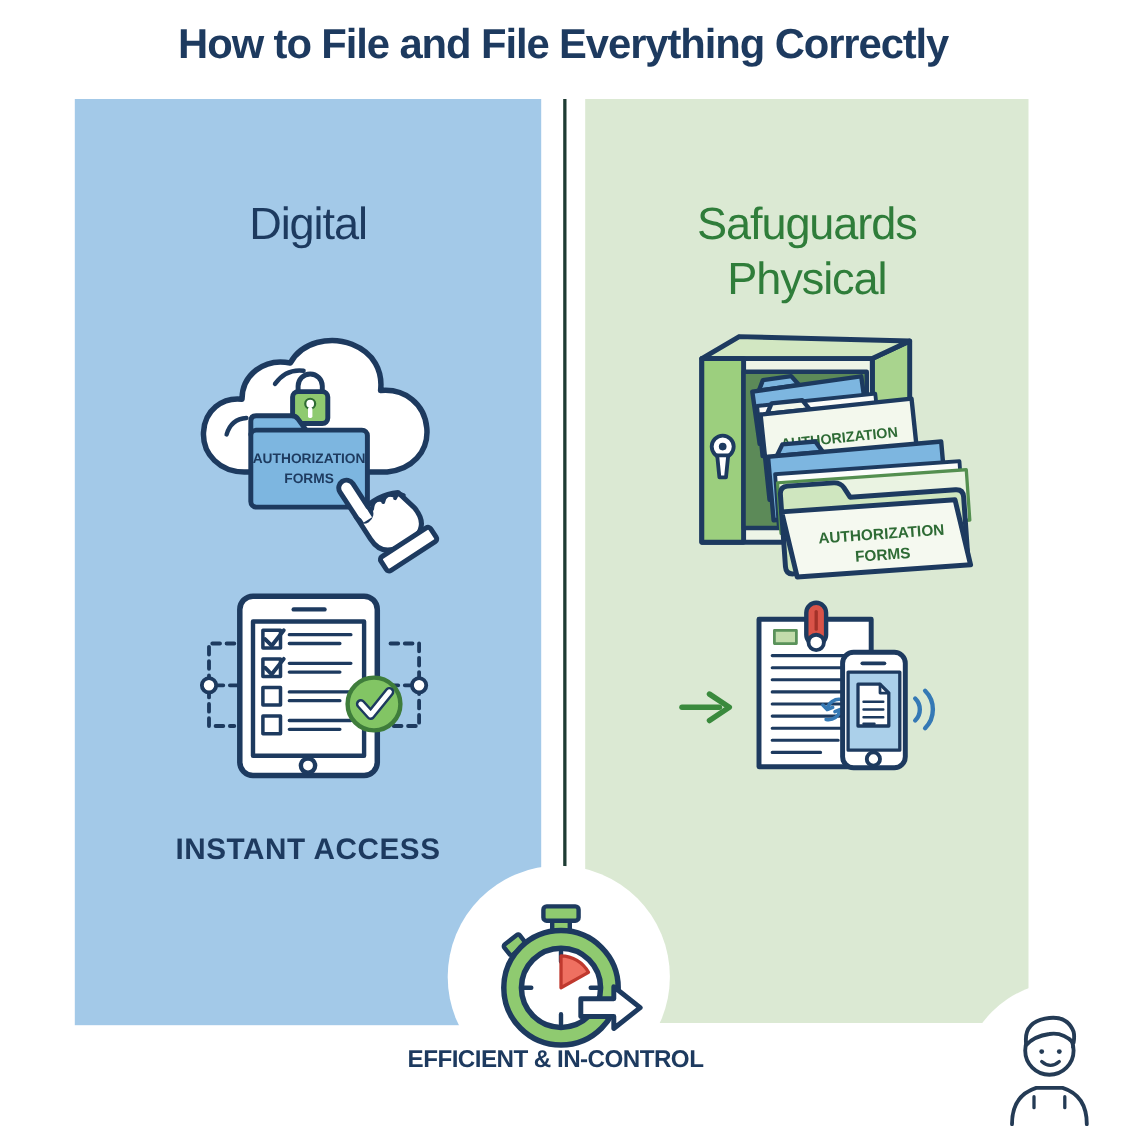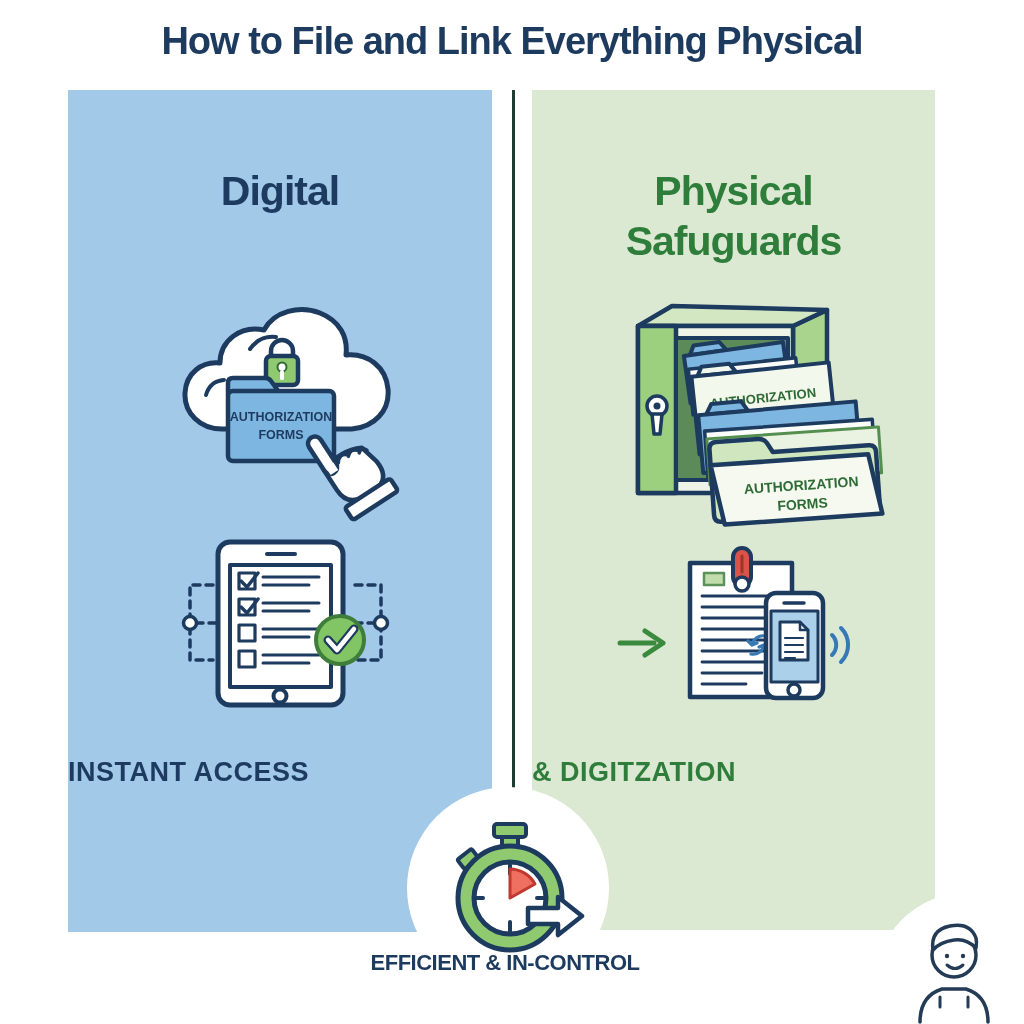--- a/index.html
+++ b/index.html
@@ -11,56 +11,56 @@
   #page-title{
     position:absolute;top:20px;left:0;width:1024px;text-align:center;
     font-size:38px;font-weight:800;letter-spacing:-1px;
     color:var(--title-navy,#1d3a5f);
   }
   .panel{position:absolute;top:90px}
   #panel-left{left:68px;width:424px;height:842px;background:var(--panel-blue,#a3c9e8)}
   #panel-right{left:532px;width:403px;height:840px;background:var(--panel-green,#dbe9d3)}
   #divider{position:absolute;left:512px;top:90px;width:3px;height:698px;background:var(--divider,#1e3c34)}
   .heading{
-    position:absolute;top:166px;text-align:center;font-size:41px;font-weight:700;
+    position:absolute;top:178px;text-align:center;font-size:41px;font-weight:400;
     line-height:50px;letter-spacing:-1px;
   }
   #heading-left{left:68px;width:424px;color:var(--title-navy,#1d3a5f)}
   #heading-right{left:532px;width:403px;color:var(--heading-green,#2f7d3a)}
   .caption{
-    position:absolute;top:753px;font-size:27px;font-weight:700;
+    position:absolute;top:753px;text-align:center;font-size:27px;font-weight:700;
     line-height:38px;letter-spacing:0.5px;
   }
   #caption-left{left:68px;width:424px;color:var(--title-navy,#1d3a5f)}
   #caption-right{left:532px;width:403px;color:var(--heading-green,#2f7d3a)}
   .white-circle{position:absolute;background:#fff;border-radius:50%}
   #stopwatch-circle{left:407px;top:787px;width:202px;height:202px}
   #avatar-circle{left:874px;top:892px;width:190px;height:190px}
   #footer-label{
     position:absolute;top:950px;left:0;width:1010px;text-align:center;
     font-size:22px;font-weight:800;letter-spacing:-0.5px;color:var(--title-navy,#1d3a5f);
   }
   svg{display:block}
   svg text{font-family:"Liberation Sans",sans-serif}
 </style>
 </head>
 <body>
 
-<div id="page-title">How to File and Link Everything Physical</div>
+<div id="page-title">How to File and File Everything Correctly</div>
 
 <div id="panel-left" class="panel"></div>
 <div id="panel-right" class="panel"></div>
 <div id="divider"></div>
 
 <div id="heading-left" class="heading">
   <div>Digital</div>
 </div>
 <div id="heading-right" class="heading">
+  <div>Safuguards</div>
   <div>Physical</div>
-  <div>Safuguards</div>
 </div>
 
 <svg class="abs" style="left:170px;top:303px" width="240" height="228" viewBox="0 0 240 228">
   <g stroke="#1d3a5f" stroke-linejoin="round" stroke-linecap="round">
     <g>
       <path d="M52,126 C30,126 14,110 15,90 C16,70 32,58 50,60 C50,38 70,22 94,27 C104,8 130,2 150,10 C170,18 178,34 176,52 C198,50 216,64 218,86 C220,108 204,124 182,126 Z" fill="#ffffff" stroke-width="5"></path>
       <path d="M36,92 Q40,78 54,77" fill="none" stroke-width="4"></path>
       <path d="M80,46 Q90,32 106,34" fill="none" stroke-width="4"></path>
     </g>
     <g>
@@ -191,21 +191,20 @@
       <path d="M234,95 a14,14 0 0 1 0,20" fill="none" stroke-width="4"></path>
       <path d="M243,88 a24,24 0 0 1 0,34" fill="none" stroke-width="4"></path>
     </g>
   </g>
 </svg>
 
 <div id="caption-left" class="caption">
   <div>INSTANT ACCESS</div>
 </div>
 <div id="caption-right" class="caption">
-  <div>&amp; DIGITZATION</div>
 </div>
 
 <div id="stopwatch-circle" class="white-circle"></div>
 <svg class="abs" style="left:440px;top:813px" width="145" height="145" viewBox="0 0 145 145">
   <g stroke="#1d3a5f" stroke-linejoin="round" stroke-linecap="round">
     <rect x="62" y="22" width="16" height="14" fill="#8fca70" stroke-width="4"></rect>
     <rect x="54" y="11" width="32" height="13" rx="3" fill="#8fca70" stroke-width="4"></rect>
     <g transform="translate(28,46) rotate(-38)">
       <rect x="-9" y="-6" width="18" height="12" rx="2" fill="#8fca70" stroke-width="4"></rect>
     </g>

